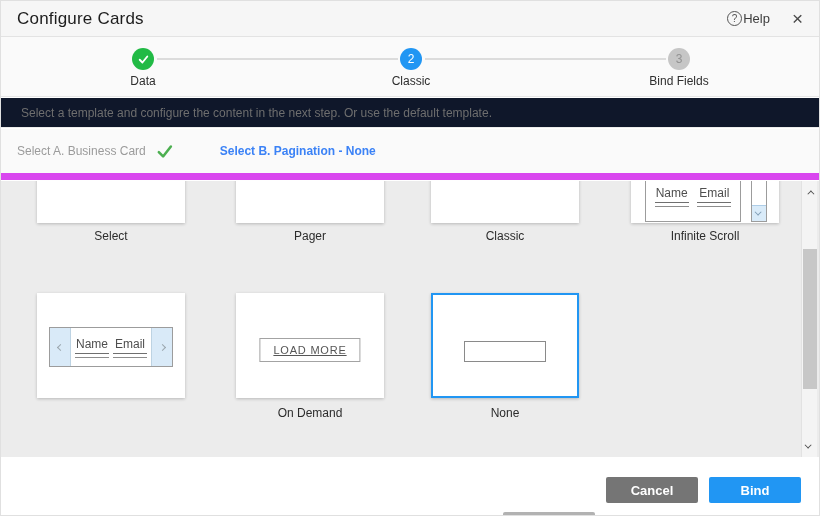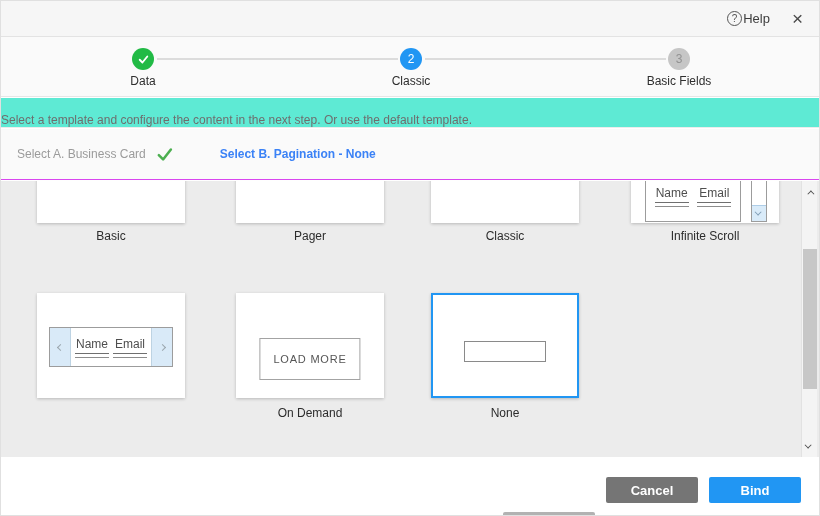--- a/index.html
+++ b/index.html
@@ -31,28 +31,28 @@
   .step-circle { width:22px; height:22px; border-radius:50%; margin:0 auto;
                  display:flex; align-items:center; justify-content:center;
                  font-size:12px; font-weight:500; color:#fff; }
   .step-circle.done   { background:#21ba45; }
   .step-circle.active { background:#2196f3; }
   .step-circle.todo   { background:#c6c6c6; color:#929292; }
   .step-label { margin-top:4px; font-size:12px; color:#2e2e2e; }
   .check-svg { width:13px; height:13px; display:block; }
 
   
-  .instruction-row { position:absolute; top:97px; left:0; right:0; height:30px; background:#5eead4;
-                     border-bottom:1px solid #ececec; display:flex; align-items:flex-end;
-                     padding:0 0; }
+  .instruction-row { position:absolute; top:97px; left:0; right:0; height:30px; background:#0f172a;
+                     border-bottom:1px solid #ececec; display:flex; align-items:center;
+                     padding:0 20px; }
   .instruction { font-size:12px; color:#6e6e6e; }
 
   
   .tabs-row { position:absolute; top:128px; left:0; right:0; height:51px; background:#fafafa;
-              border-bottom:1px solid #d946ef; display:flex; align-items:center; padding:0 16px; }
+              border-bottom:7px solid #d946ef; display:flex; align-items:center; padding:0 16px; }
   .tab-a { font-size:12px; color:#9b9b9b; cursor:pointer; }
   .tab-check { width:17px; height:17px; margin-left:10px; }
   .tab-b { font-size:12px; font-weight:700; color:#3b82f6; margin-left:47px; cursor:pointer; }
 
   
   .scroll-area { position:absolute; top:180px; left:0; right:0; height:276px; background:#ececec;
                  overflow:hidden; }
   .card { position:absolute; width:148px; height:105px; background:#fff;
           box-shadow:0 1px 3px rgba(0,0,0,.22); cursor:pointer; }
   .card.selected { border:2px solid #2196f3; }
@@ -78,22 +78,22 @@
 
   .sl-box { position:absolute; left:12px; top:34px; width:124px; height:40px;
             border:1px solid #9c9c9c; background:#fff; display:flex; }
   .sl-arrow { width:21px; background:#d9eaf8; display:flex; align-items:center;
               justify-content:center; }
   .sl-arrow.left  { border-right:1px solid #bdd3e3; }
   .sl-arrow.right { border-left:1px solid #bdd3e3; }
   .sl-mid { flex:1; display:flex; align-items:center; justify-content:space-evenly; }
 
   .lm-btn { position:absolute; left:50%; top:45px; transform:translateX(-50%);
-            border:1px solid #a3a3a3; background:#fff; padding:14px 13px;
-            font-size:11px; letter-spacing:.8px; color:#555; white-space:nowrap; }
+            border:1px solid #a3a3a3; background:#fff; padding:5px 13px;
+            font-size:11px; letter-spacing:.8px; color:#555; white-space:nowrap;text-decoration:underline; }
 
   .none-rect { position:absolute; left:50%; top:46px; transform:translateX(-50%);
                width:82px; height:21px; border:1px solid #8a8a8a; background:#fff; }
 
   
   .chev { width:6px; height:6px; border:solid #666; border-width:2px 2px 0 0; display:inline-block; }
   .chev.up    { transform:rotate(-45deg) translateY(2px); }
   .chev.down  { transform:rotate(135deg) translateY(2px); }
   .chev.small { width:5px; height:5px; border-width:1.5px 1.5px 0 0; border-color:#7d9cb5; }
   .chev.gray  { border-color:#9aa6ad; }
@@ -120,20 +120,21 @@
   .btn-back   { background:#b2b2b2; color:#7f7f7f;margin-top:35px; }
   .btn-cancel { background:#757575; color:#fff; }
   .btn-next   { background:#2196f3; color:#fff; }
 </style>
 </head>
 <body>
 
 <div class="dialog">
 
   <div class="header">
+    <div class="title">Configure Cards</div>
     <div class="header-right">
       <span class="help-circle">?</span>
       <span class="help-text">Help</span>
       <span class="close-x">×</span>
     </div>
   </div>
 
   <div class="stepper">
     <div class="connector conn-1"></div>
     <div class="connector conn-2"></div>
@@ -147,21 +148,21 @@
       <div class="step-label">Data</div>
     </div>
 
     <div class="step step-template">
       <div class="step-circle active">2</div>
       <div class="step-label">Classic</div>
     </div>
 
     <div class="step step-bind">
       <div class="step-circle todo">3</div>
-      <div class="step-label">Basic Fields</div>
+      <div class="step-label">Bind Fields</div>
     </div>
   </div>
 
   <div class="instruction-row">
     <span class="instruction">Select a template and configure the content in the next step. Or use the default template.</span>
   </div>
 
   <div class="tabs-row">
     <span class="tab-a">Select A. Business Card</span>
     <svg class="tab-check" viewBox="0 0 24 24">
@@ -188,21 +189,21 @@
           <span class="mini-bar mini-bar2"></span>
         </div>
       </div>
       <div class="is-scroll">
         <div class="is-scroll-btn">
           <span class="chev small down"></span>
         </div>
       </div>
     </div>
 
-    <div class="card-label lbl-r1 c1">Basic</div>
+    <div class="card-label lbl-r1 c1">Select</div>
     <div class="card-label lbl-r1 c2">Pager</div>
     <div class="card-label lbl-r1 c3">Classic</div>
     <div class="card-label lbl-r1 c4">Infinite Scroll</div>
 
     <div class="card r2 c1">
       <div class="sl-box">
         <div class="sl-arrow left">
           <span class="chev small gray left"></span>
         </div>
         <div class="sl-mid">

